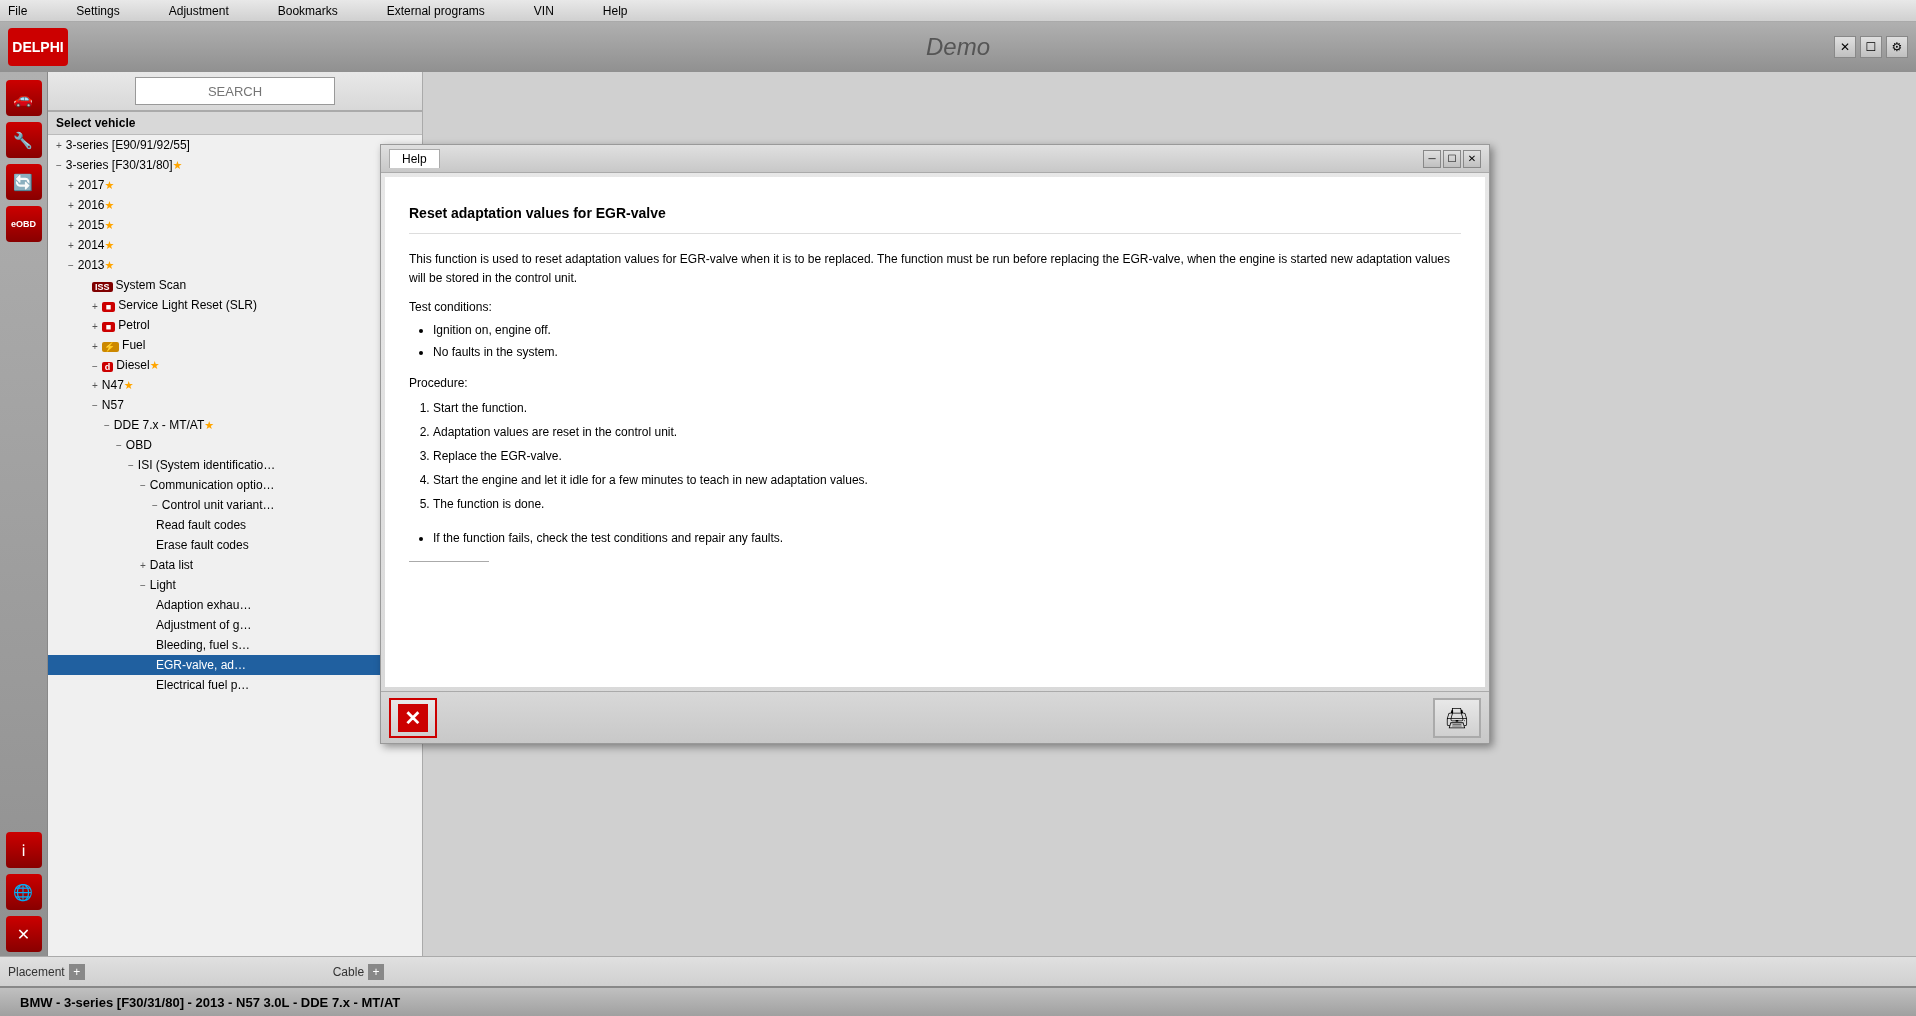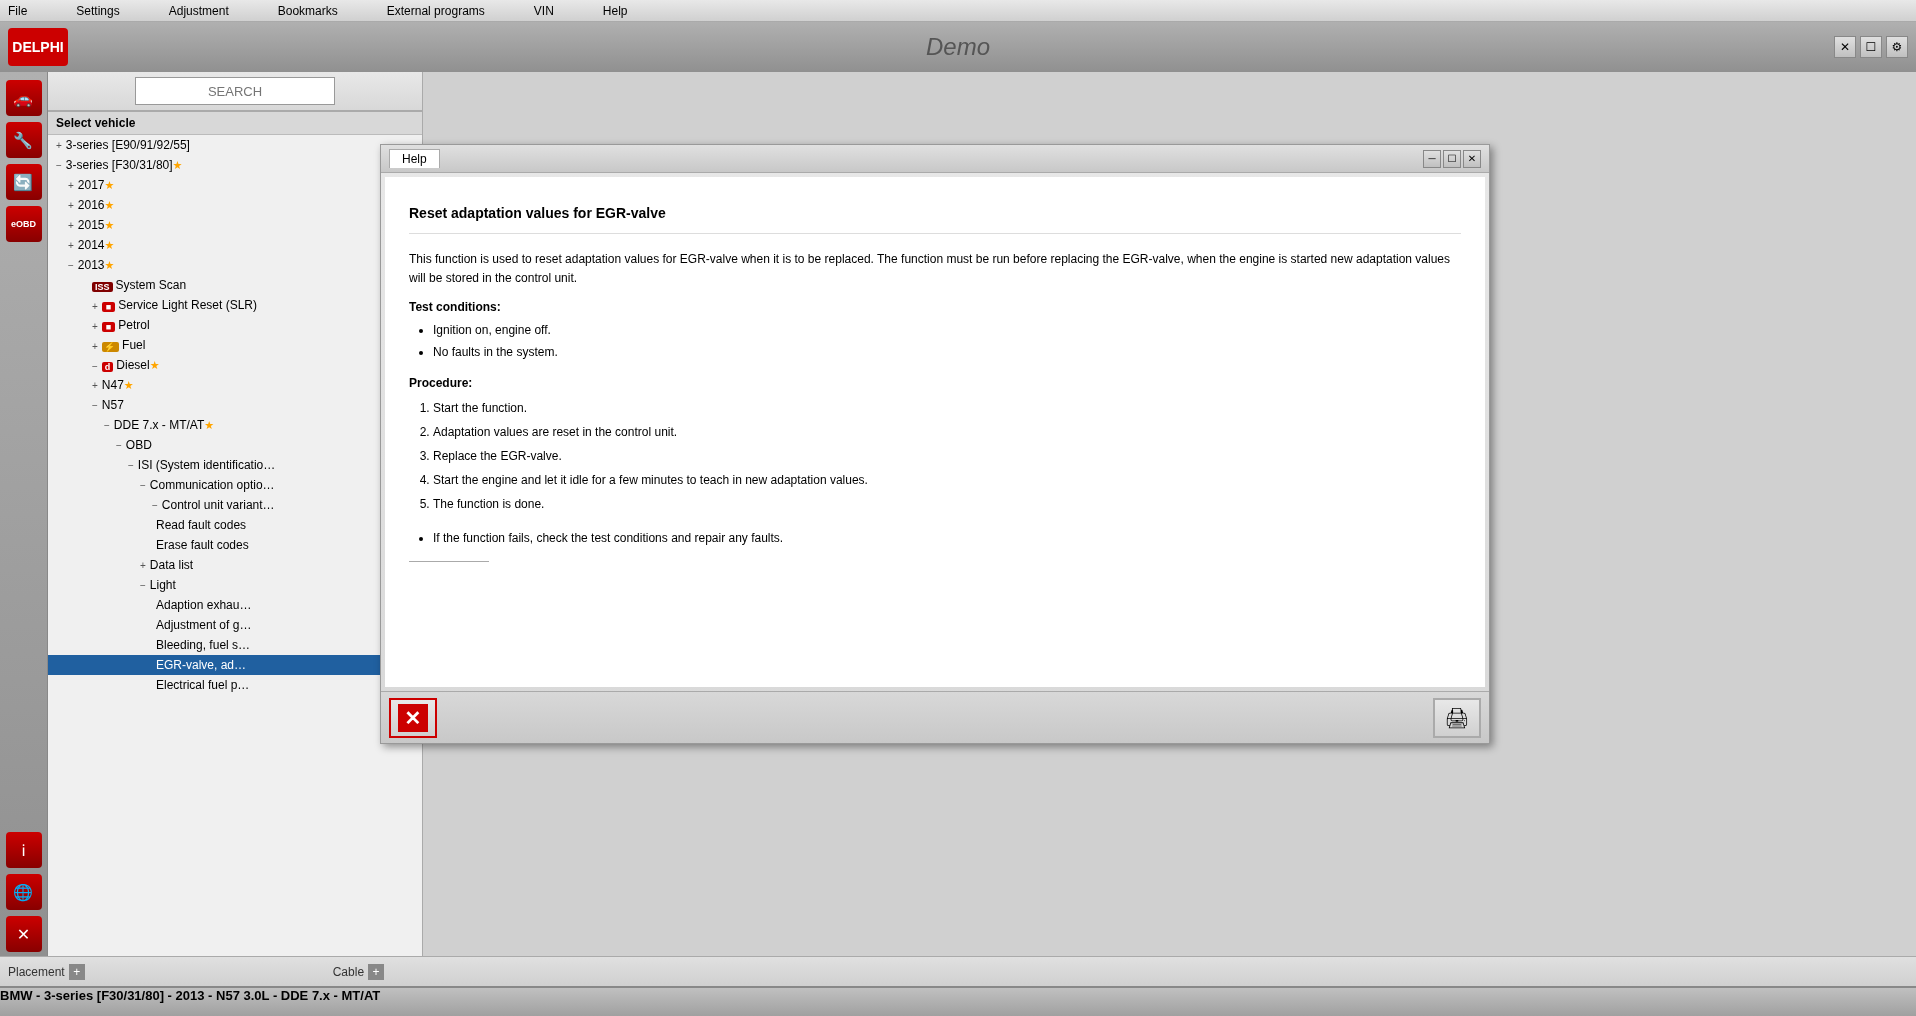--- a/index.html
+++ b/index.html
@@ -243,21 +243,21 @@
       border: none;
       border-top: 1px solid #ddd;
       margin: 10px 0 16px 0;
     }
     #help-content p {
       font-size: 12px;
       line-height: 1.6;
       margin-bottom: 12px;
     }
     #help-content .section-title {
-      font-weight: bold;
+      font-weight: normal;
       font-size: 12px;
       margin-bottom: 6px;
     }
     #help-content ul {
       margin-left: 24px;
       margin-bottom: 12px;
     }
     #help-content ul li {
       font-size: 12px;
       line-height: 1.8;
@@ -351,21 +351,22 @@
       justify-content: center;
       font-size: 12px;
       cursor: pointer;
     }
 
     
     #status-bar {
       height: 30px;
       background: linear-gradient(to bottom, #c0c0c0, #a0a0a0);
       display: flex;
-      padding: 0 0;
+      align-items: center;
+      padding: 0 20px;
       border-top: 2px solid #888;
     }
     #status-text {
       font-size: 13px;
       font-weight: bold;
       color: #000;
     }
   </style>
 </head>
 <body>

